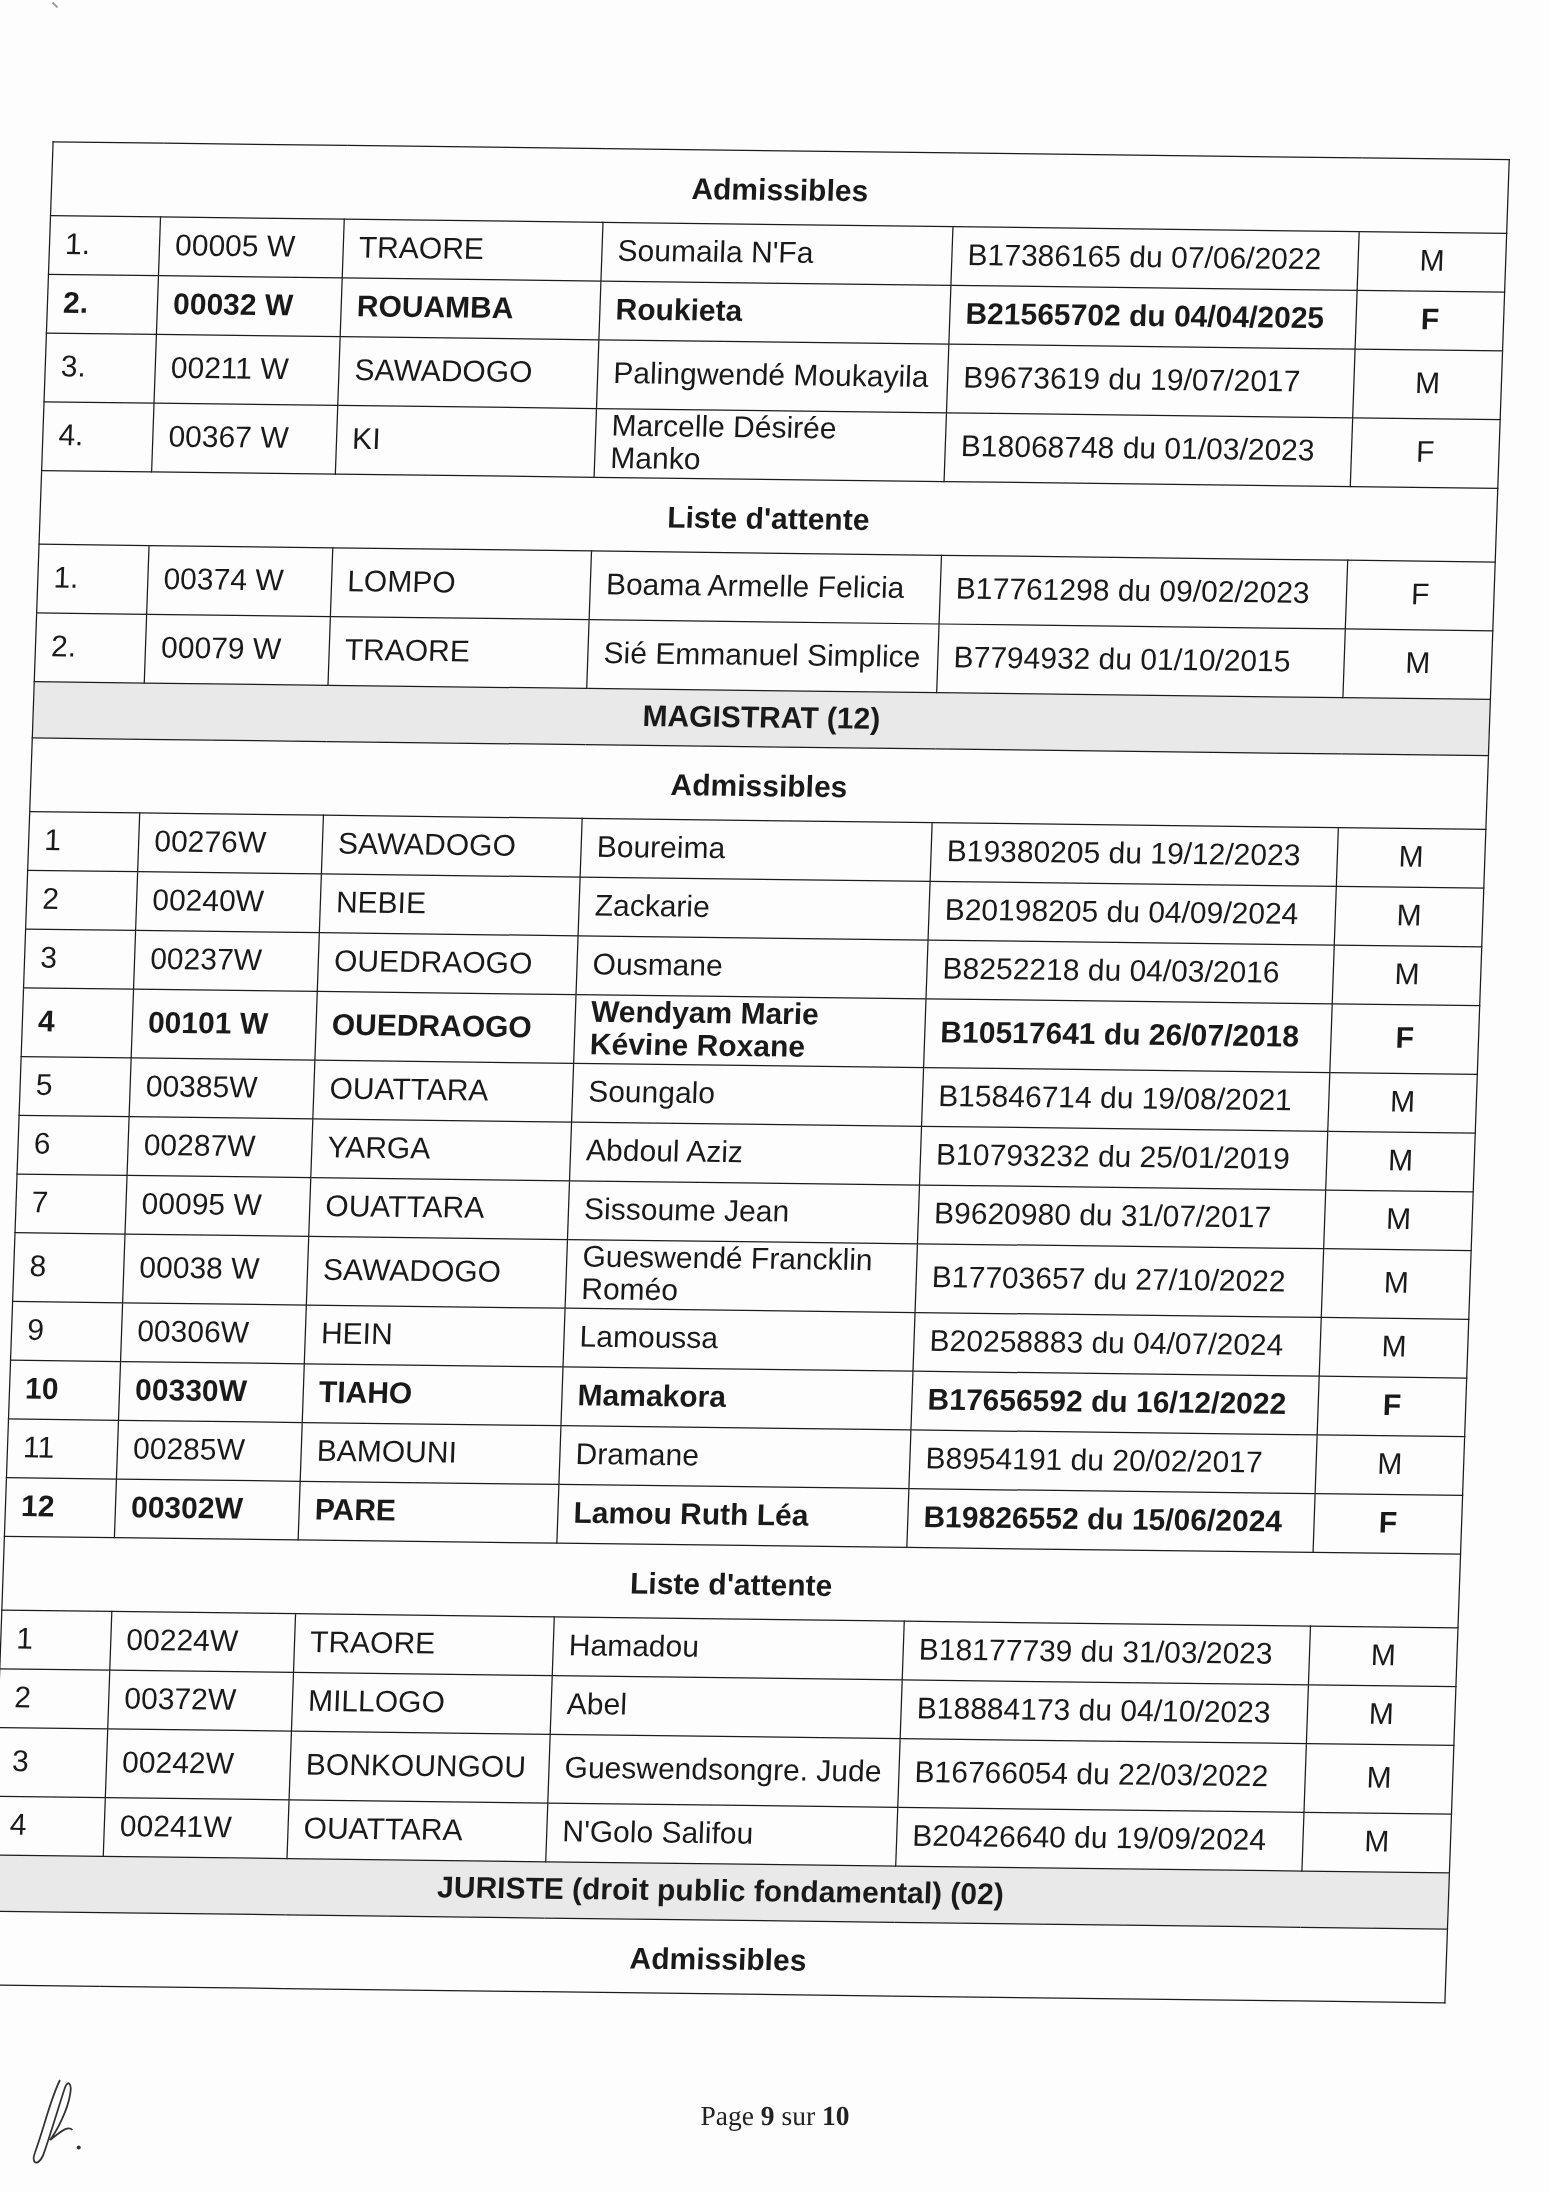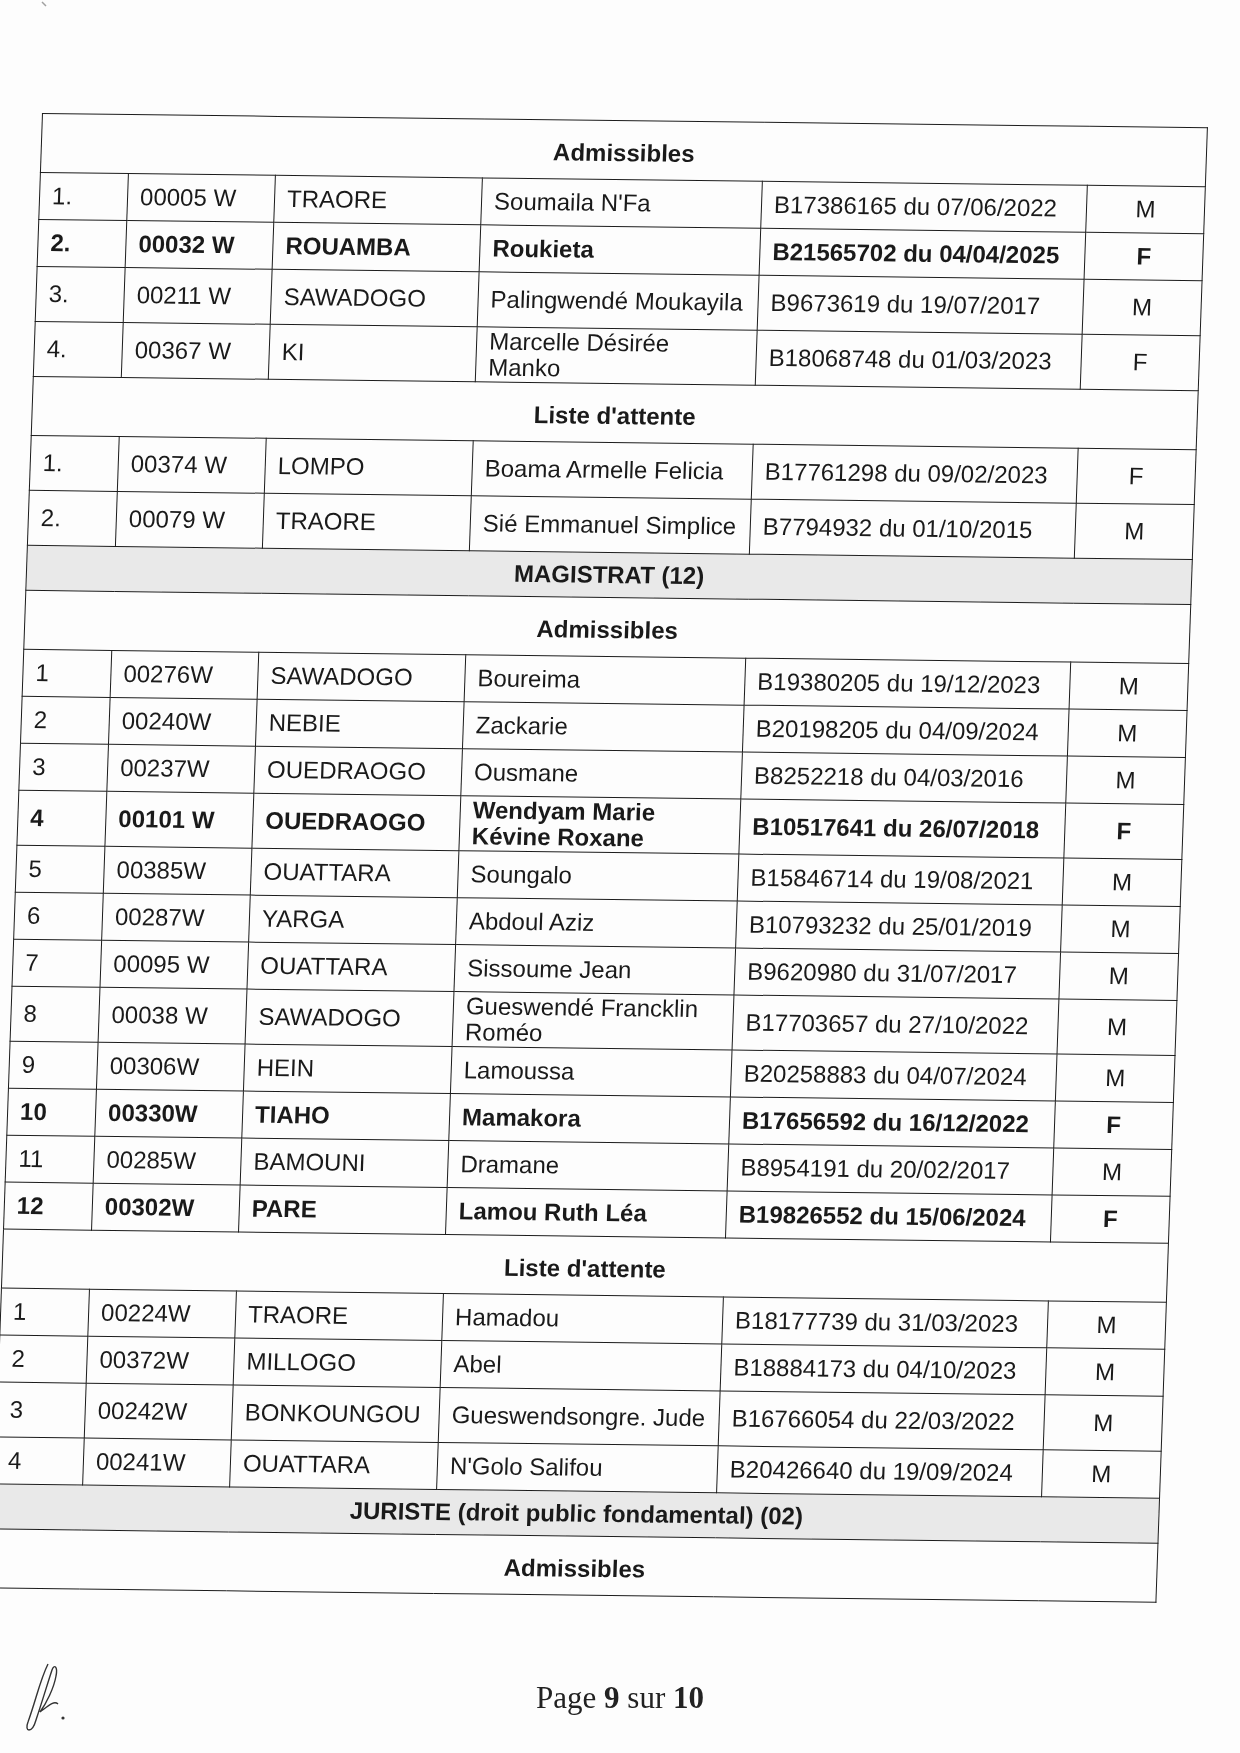--- a/index.html
+++ b/index.html
@@ -81,21 +81,21 @@
   tr.h1 td { height: 46px; }
   tr.h2 td { height: 54px; }
 
   .footer {
     position: absolute;
     left: 0;
     width: 1240px;
     top: 1680px;
     text-align: center;
     font-family: "Liberation Serif", serif;
-    font-size: 31px;
+    font-size: 22px;
     color: #222;
   }
   .footer b { font-weight: bold; }
   .signature {
     position: absolute;
     left: 18px;
     top: 1660px;
     width: 60px;
     height: 80px;
   }

